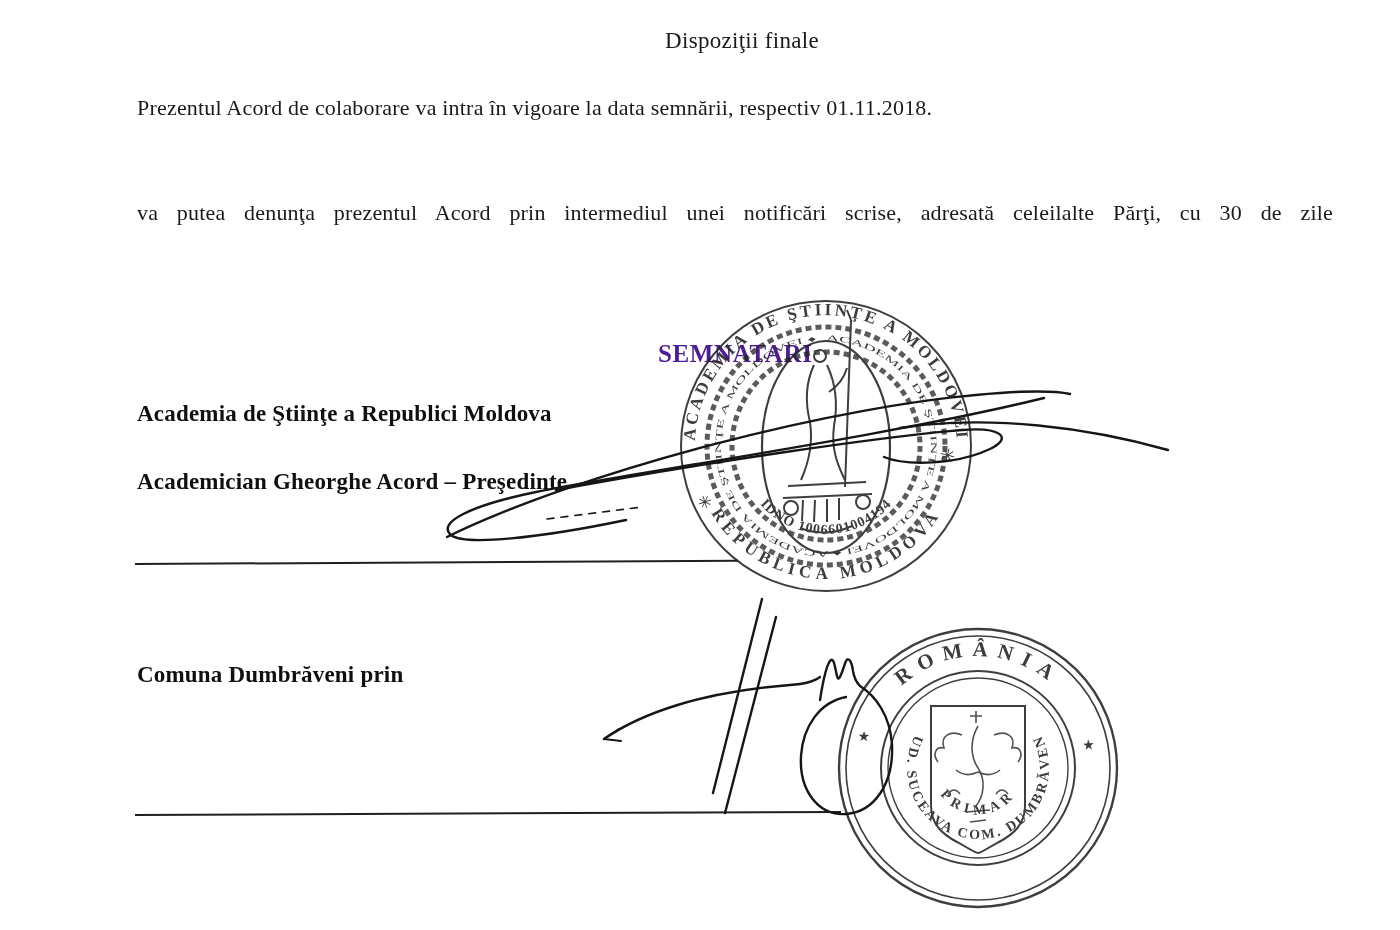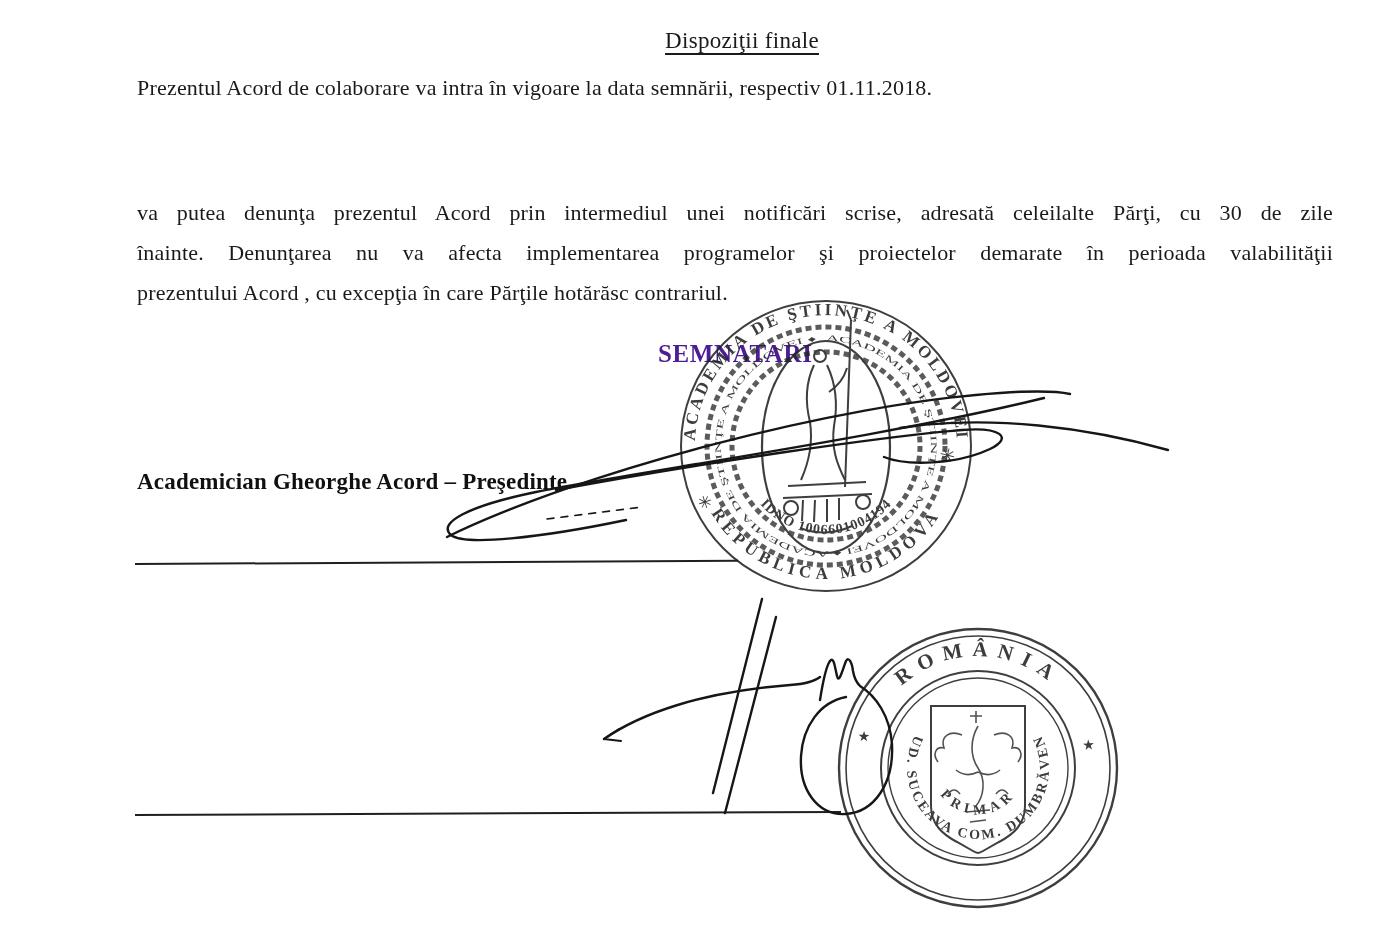--- a/index.html
+++ b/index.html
@@ -3,24 +3,24 @@
 <meta charset="utf-8">
 <style>
   html,body { margin:0; padding:0; background:#ffffff; }
   .page {
     position:relative; width:1400px; height:930px; background:#ffffff;
     font-family:"Liberation Serif", serif; color:#1a1a1a; overflow:hidden;
   }
   .doc-title {
     position:absolute; top:28px; left:0; width:100%;
     text-align:center; text-indent:84px; font-size:23px;
-    text-decoration:underline; text-underline-offset:5px; letter-spacing:0.3px;
+    text-underline-offset:5px; letter-spacing:0.3px;
   }
   .para1 {
-    position:absolute; left:137px; top:75px; font-size:22px; white-space:nowrap;
+    position:absolute; left:137px; top:95px; font-size:22px; white-space:nowrap;
     letter-spacing:0.2px;
   }
   .jline {
     position:absolute; left:137px; width:1196px; font-size:22px;
     text-align:justify; text-align-last:justify; letter-spacing:0.2px;
   }
   .jline.last { text-align:left; text-align-last:left; }
   .heading {
     position:absolute; left:658px; top:340px; font-size:25px; font-weight:bold;
     letter-spacing:0.6px; color:#4c1d95;
@@ -39,28 +39,28 @@
 </head>
 <body>
 
 <div class="page">
 
   <div class="doc-title">Dispoziţii finale</div>
 
   <div class="para1">Prezentul Acord  de colaborare va intra în vigoare la data semnării, respectiv 01.11.2018.</div>
 
   <div class="jline" style="top:200px">va putea denunţa prezentul Acord prin intermediul unei notificări scrise, adresată celeilalte Părţi, cu 30 de zile</div>
-  <div class="jline" style="top:240px">înainte. Denunţarea nu va afecta implementarea programelor şi proiectelor demarate în perioada valabilităţii</div>
-  <div class="jline last" style="top:280px">prezentului  Acord , cu excepţia în care Părţile hotărăsc contrariul.</div>
 
   <div class="heading">SEMNATARI</div>
 
+  <div class="bold-name" style="top:401px">Academia de Ştiinţe a Republici Moldova</div>
   <div class="bold-name" style="top:469px">Academician Gheorghe Acord – Preşedinte</div>
   <div class="sigline" style="top:563px; left:135px; width:603px; transform:rotate(-0.3deg);"></div>
 
+  <div class="bold-name" style="top:662px">Comuna Dumbrăveni prin</div>
   <div class="sigline" style="top:814px; left:135px; width:706px; transform:rotate(-0.25deg);"></div>
 
   <svg class="overlay" viewBox="0 0 1400 930">
     <defs>
       <path id="mTop" d="M 702.1 488.7 A 131 131 0 1 1 949.9 488.7" fill="none"></path>
       <path id="mBot" d="M 705.5 502.2 A 133 133 0 0 0 946.5 502.2" fill="none"></path>
       <path id="mIdno" d="M 749.8 490 A 88 88 0 0 0 902.2 490" fill="none"></path>
       <path id="mRing" d="M 826 341 a 105 105 0 1 1 -0.01 0" fill="none"></path>
       <path id="rTop" d="M 868.5 744.7 A 112 112 0 0 1 1087.5 744.7" fill="none"></path>
       <path id="rRing" d="M 913.7 738 A 71 71 0 1 0 1042.3 738" fill="none"></path>

